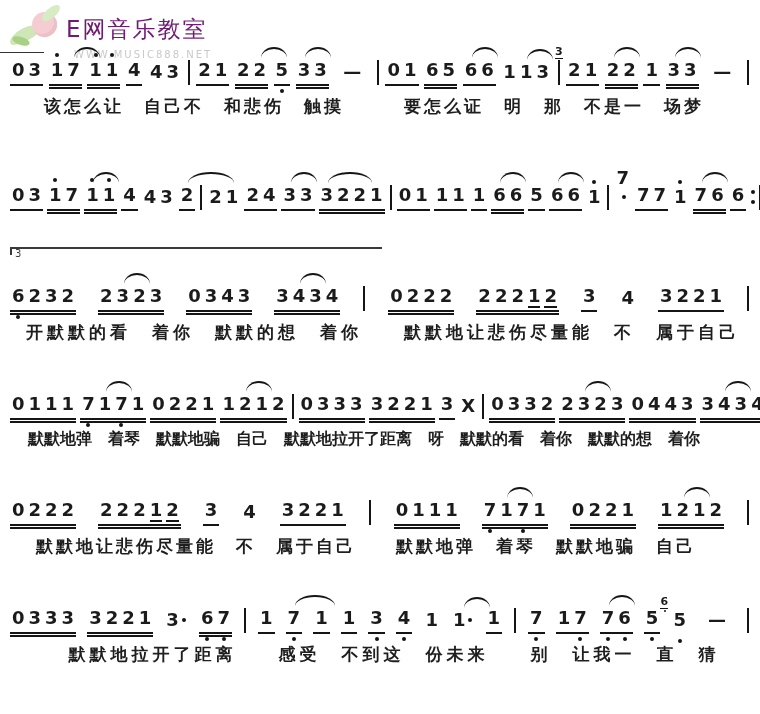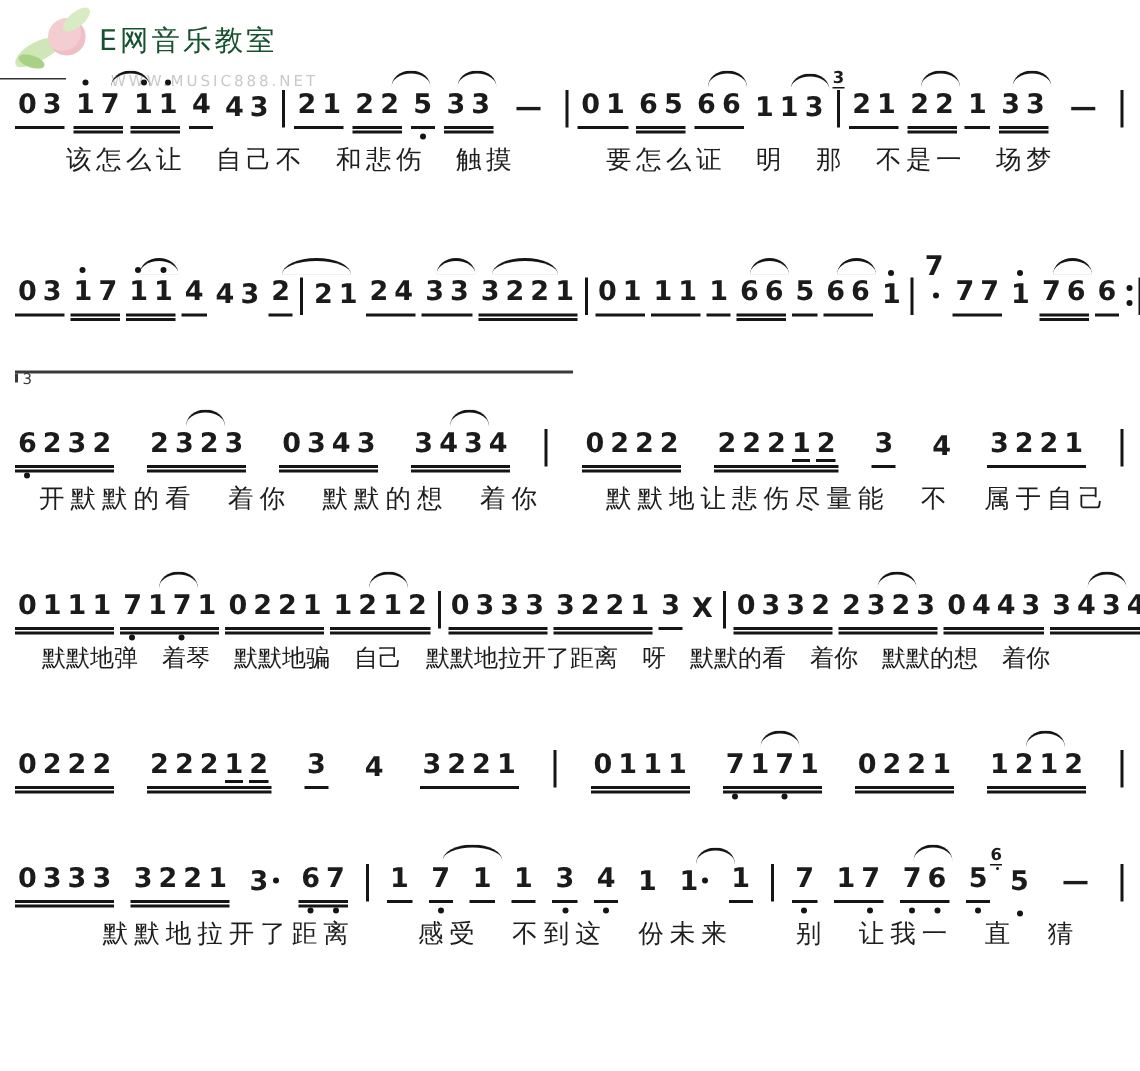--- a/index.html
+++ b/index.html
@@ -8,21 +8,21 @@
   
   .logo{position:absolute;top:6px;left:6px;width:230px;height:42px;}
   .leaf-big{position:absolute;left:2px;top:22px;width:34px;height:13px;background:#cfe7b6;
             border-radius:50% 50% 50% 50%/60% 60% 40% 40%;transform:rotate(-28deg);}
   .leaf-small{position:absolute;left:6px;top:31px;width:18px;height:8px;background:#a8d186;
               border-radius:50%;transform:rotate(18deg);}
   .logo-circle{position:absolute;left:26px;top:6px;width:25px;height:25px;border-radius:50%;
                background:#f3cdd2;box-shadow:inset -3px -3px 0 #eebfc7;}
   .logo-leaf-top{position:absolute;left:34px;top:2px;width:22px;height:10px;background:#d8ecc4;
                border-radius:50%;transform:rotate(-40deg);}
-  .logo-text{position:absolute;left:60px;top:8px;font-size:19px;color:#14532d;
+  .logo-text{position:absolute;left:60px;top:8px;font-size:23px;color:#701a75;
              letter-spacing:2px;font-weight:500;}
   .watermark{position:absolute;left:74px;top:49px;font-size:10px;color:#c9c9c9;
              letter-spacing:2px;z-index:0;}
   .top-rule{position:absolute;left:0;top:52px;width:44px;height:1px;background:#333;}
   
   .sheet{position:relative;z-index:1;padding:46px 8px 0 8px;}
   .system{margin-bottom:36px;}
   .notes-row{display:flex;align-items:flex-end;justify-content:space-between;
              flex-wrap:nowrap;padding-top:14px;}
   .grp{display:inline-flex;align-items:flex-end;position:relative;margin:0 2px;padding-bottom:3px;}
@@ -43,21 +43,21 @@
         border-top:2px solid #151515;border-radius:50%/100% 100% 0 0;z-index:2;}
   .grace{position:absolute;top:-14px;left:-11px;font-size:11px;font-weight:700;
          border-bottom:1px solid #151515;line-height:1;padding-bottom:1px;}
   .grace.g-lo::after{content:"";position:absolute;left:50%;bottom:-4px;width:2px;height:2px;
          border-radius:50%;background:#151515;}
   .bar{width:2px;height:25px;background:#151515;margin:0 3px 1px 3px;flex:none;}
   .bar-re,.bar-f{display:flex;align-items:center;gap:3px;margin:0 2px 1px 3px;flex:none;}
   .re-dots{display:flex;flex-direction:column;gap:6px;margin-right:1px;}
   .re-dots i{width:4px;height:4px;border-radius:50%;background:#151515;}
   .thin{width:2px;height:25px;background:#151515;}
-  .lyrics-row{margin-top:9px;font-size:17px;color:#1e1e1e;font-weight:400;white-space:nowrap;}
+  .lyrics-row{margin-top:9px;font-size:17px;color:#1e1e1e;font-weight:700;white-space:nowrap;}
   .sys1 .lyrics-row{letter-spacing:3px;padding-left:36px;}
   .sys2 .lyrics-row{letter-spacing:2px;padding-left:36px;}
   .sys3 .lyrics-row{letter-spacing:4px;padding-left:18px;}
   .sys4 .lyrics-row{letter-spacing:0;font-size:16px;padding-left:20px;}
   .sys5 .lyrics-row{letter-spacing:3px;padding-left:28px;}
   .sys6 .lyrics-row{letter-spacing:4px;padding-left:28px;text-align:center;}
   
   .volta{position:relative;margin:2px 0 10px 2px;width:372px;height:13px;border-top:2px solid #3a3a3a;}
   .volta::before{content:"";position:absolute;left:0;top:0;width:2px;height:6px;background:#3a3a3a;}
   .volta-label{position:absolute;left:5px;top:-1px;font-size:10px;color:#3a3a3a;}
@@ -432,20 +432,21 @@
           <span class="note"><span class="digit">1</span></span>
         </span>
         <span class="grp u2">
           <span class="note"><span class="digit">1</span></span>
           <span class="note"><span class="digit">2</span><span class="slur"></span></span>
           <span class="note"><span class="digit">1</span></span>
           <span class="note"><span class="digit">2</span></span>
         </span>
         <span class="bar"></span>
       </div>
+    <div class="lyrics-row">默默地让悲伤尽量能　不　属于自己　　默默地弹　着琴　默默地骗　自己</div>
   </div>
   <div class="system sys6">
     <div class="notes-row">
         <span class="grp u2">
           <span class="note"><span class="digit">0</span></span>
           <span class="note"><span class="digit">3</span></span>
           <span class="note"><span class="digit">3</span></span>
           <span class="note"><span class="digit">3</span></span>
         </span>
         <span class="grp u2">

